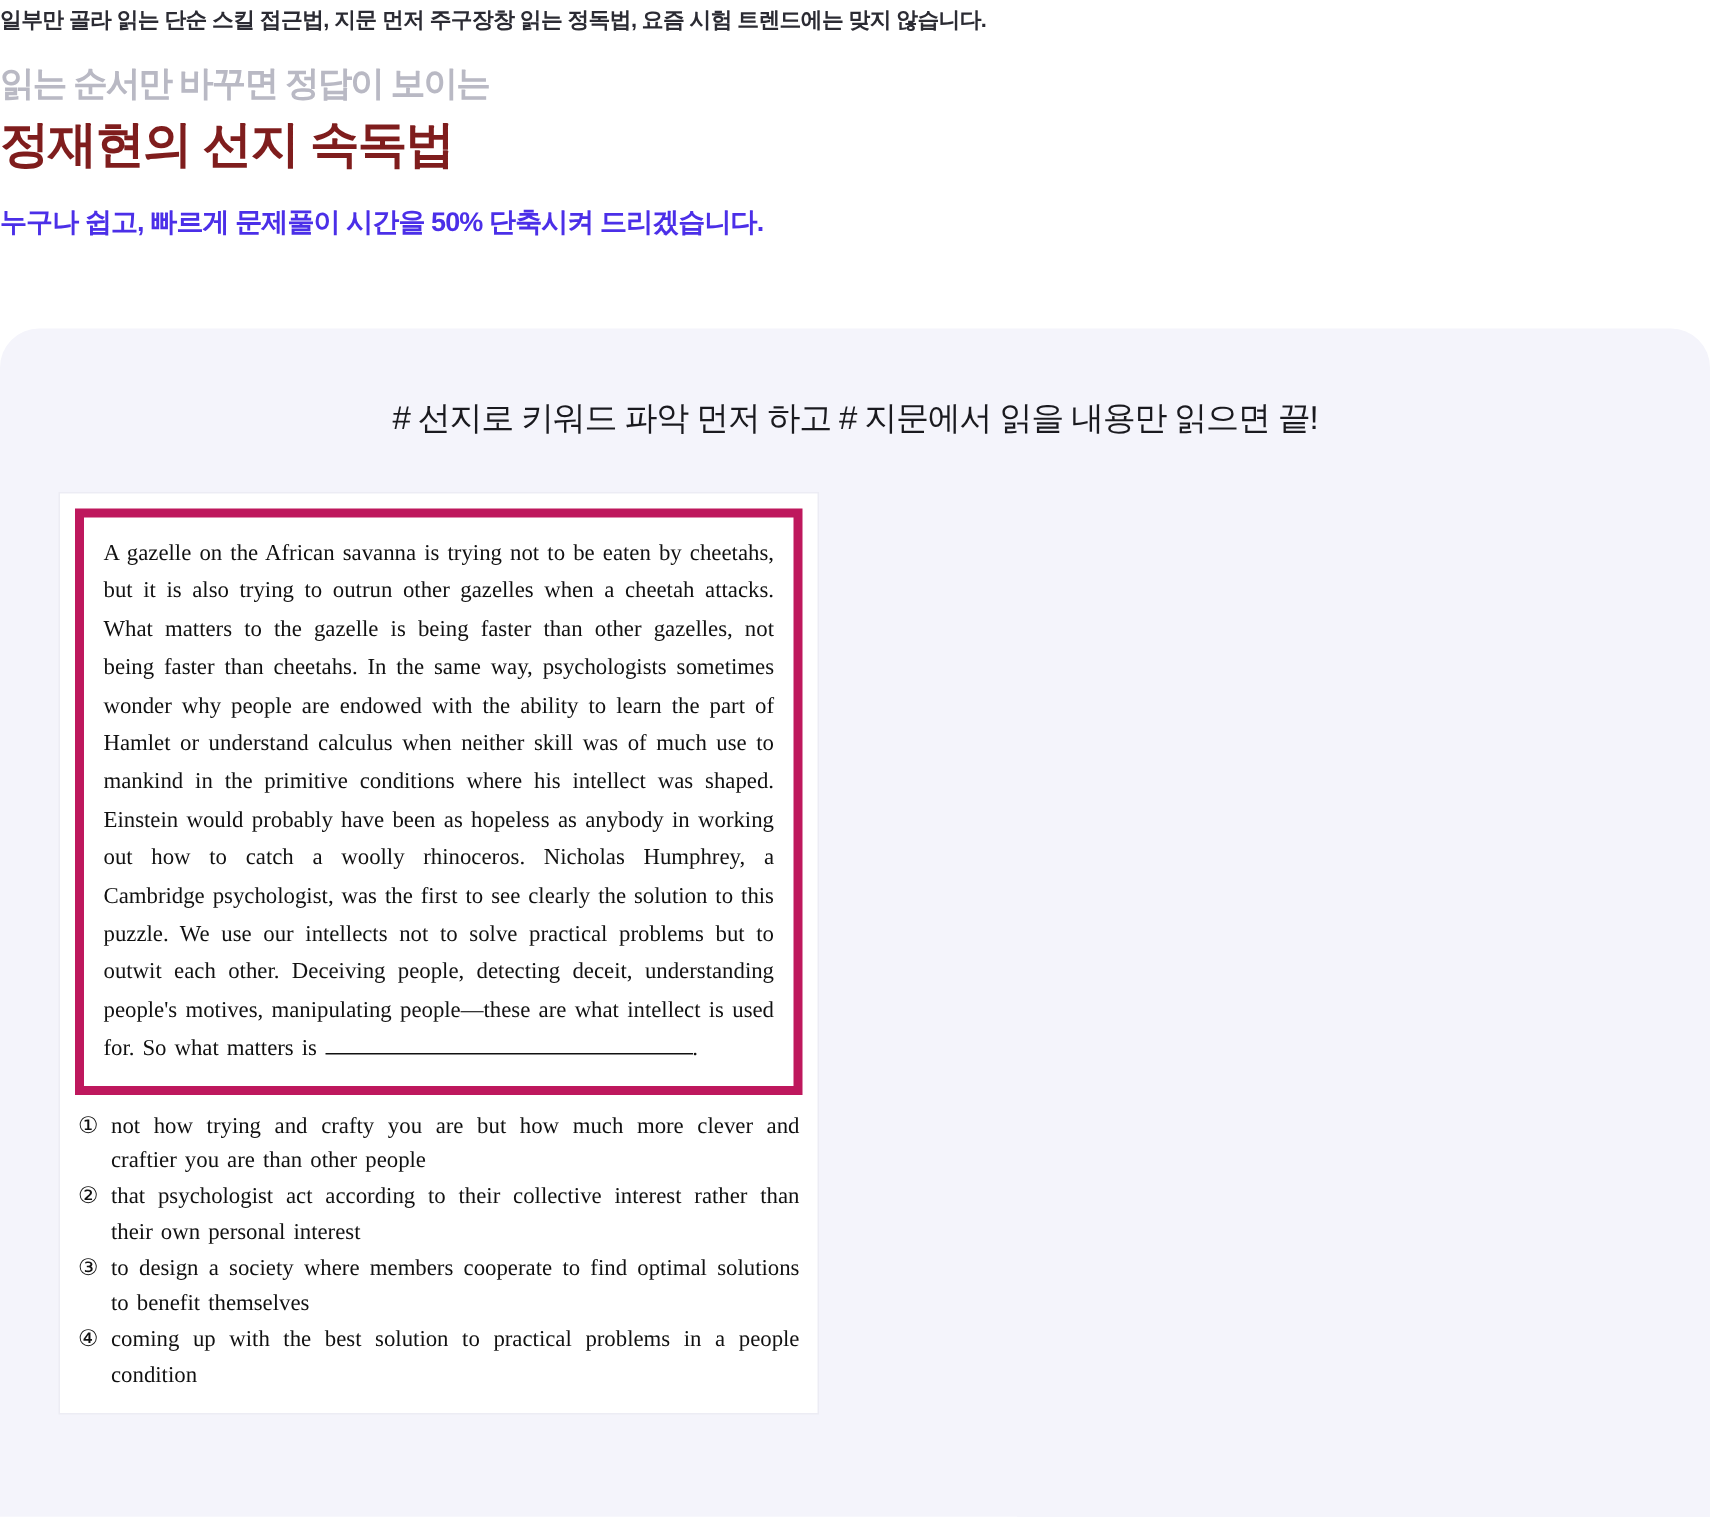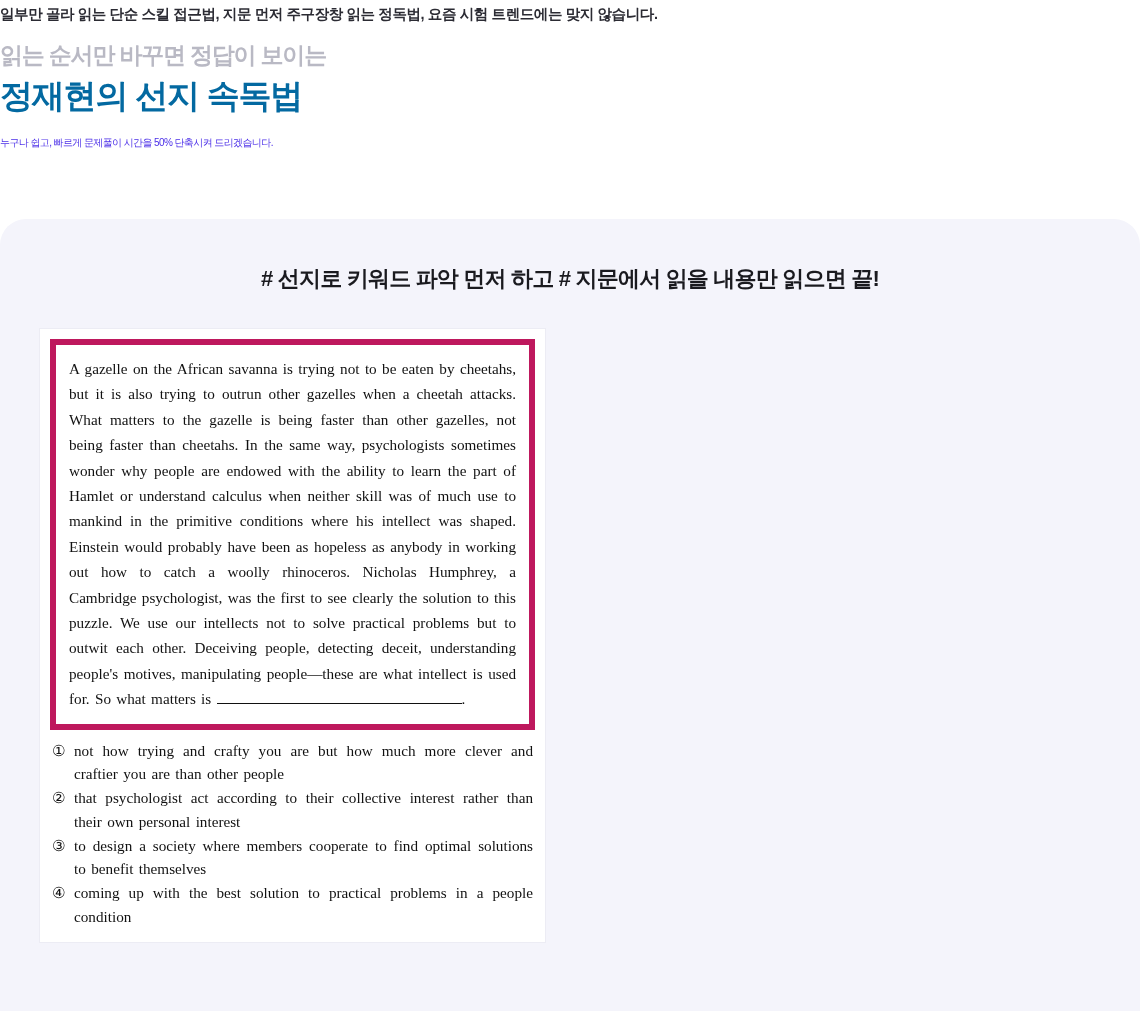--- a/index.html
+++ b/index.html
@@ -37,50 +37,50 @@
     font-size: 23px;
     font-weight: 800;
     color: #b9b9c4;
     letter-spacing: -1.2px;
     line-height: 1.35;
     margin: 0;
   }
   .title-line2 {
     font-size: 33px;
     font-weight: 800;
-    color: #0369a1;
+    color: #7f1d1d;
     letter-spacing: -1.2px;
     line-height: 1.4;
     margin: 2px 0 0 0;
   }
   .subtitle {
     margin: 16px 0 0 0;
-    font-size: 10px;
-    font-weight: 400;
+    font-size: 18px;
+    font-weight: 700;
     color: #4b2fe8;
     letter-spacing: -0.6px;
   }
 
   
   .card {
     position: absolute;
     left: 0px;
     top: 219px;
     width: 1140px;
     height: 792px;
     background: #f4f4fb;
     border-radius: 26px 26px 0 0;
     box-sizing: border-box;
   }
   .card-heading {
     margin: 0;
     padding-top: 45px;
     text-align: center;
     font-size: 22px;
-    font-weight: 700;
+    font-weight: 400;
     color: #1a1a1f;
     letter-spacing: -0.8px;
   }
 
   
   .problem {
     position: absolute;
     left: 40px;
     top: 110px;
     width: 505px;

